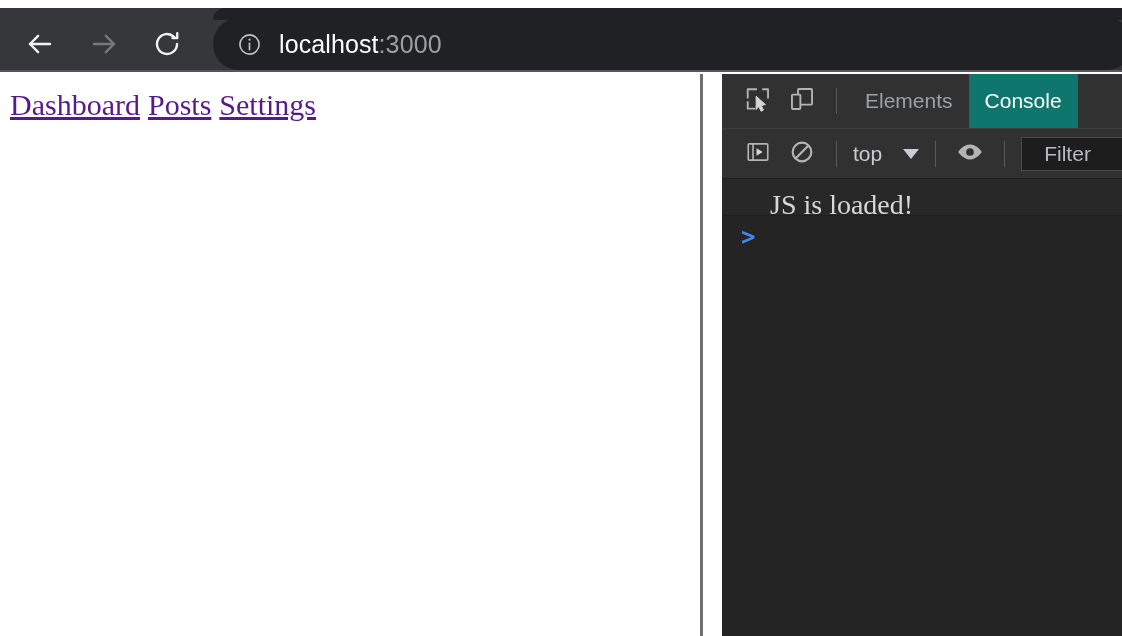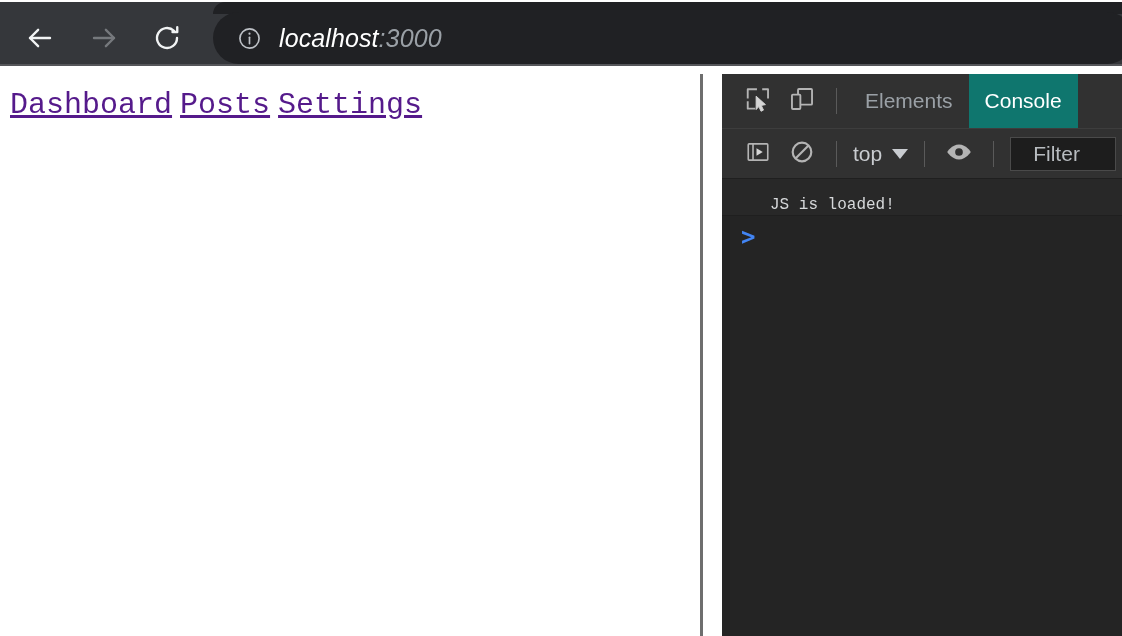--- a/index.html
+++ b/index.html
@@ -18,27 +18,26 @@
   #app {
     position: relative;
     width: 1122px;
     height: 636px;
     overflow: hidden;
   }
 
   
   .browser-toolbar {
     position: absolute;
-    left: 0; top: 2px;
+    left: 0; top: 8px;
     width: 1122px;
     height: 64px;
     background: #35373b;
     border-bottom: 2px solid #55565a;
     box-sizing: border-box;
-    font-style: italic;
   }
   .tabstrip-fill {
     position: absolute;
     left: 213px; top: 0;
     width: 909px;
     height: 12px;
     background: #202124;
     border-top-left-radius: 12px;
   }
 
@@ -93,21 +92,21 @@
     position: absolute;
     left: 0;
     top: 74px;
     width: 700px;
     height: 562px;
     background: #ffffff;
     overflow: hidden;
   }
   .page-nav {
     padding: 14px 0 0 10px;
-    font-family: Liberation Mono, monospace;
+    font-family: Liberation Serif, serif;
     font-size: 30px;
     line-height: 1.15;
     white-space: nowrap;
   }
   .page-nav a {
     color: #551a8b;
     text-decoration: underline;
     cursor: pointer;
   }
   .page-nav .sp { display: inline-block; width: 8px; }
@@ -181,21 +180,21 @@
     border-top: 1px solid #3d3d3d;
     display: flex;
     align-items: center;
     box-sizing: border-box;
   }
   .dt-context {
     font-size: 21px;
     color: #c9ccd0;
     display: flex;
     align-items: center;
-    gap: 10px;
+    gap: 21px;
     cursor: pointer;
     padding: 0 4px;
     flex: none;
   }
   .caret-down {
     width: 0; height: 0;
     border-left: 8px solid transparent;
     border-right: 8px solid transparent;
     border-top: 10px solid #c9ccd0;
   }
@@ -225,22 +224,22 @@
     height: 38px;
     background: #282828;
     border-top: 1px solid #1f1f1f;
     border-bottom: 1px solid #1f1f1f;
     display: flex;
     align-items: center;
     box-sizing: border-box;
   }
   .console-msg-text {
     margin-left: 48px;
-    font-family: Liberation Mono, monospace;
-    font-size: 16px;
+    font-family: Liberation Serif, serif;
+    font-size: 28px;
     color: #d6d8da;
     white-space: pre;
     margin-top: 16px;
   }
   .console-prompt {
     height: 42px;
     display: flex;
     align-items: center;
     cursor: text;
   }

